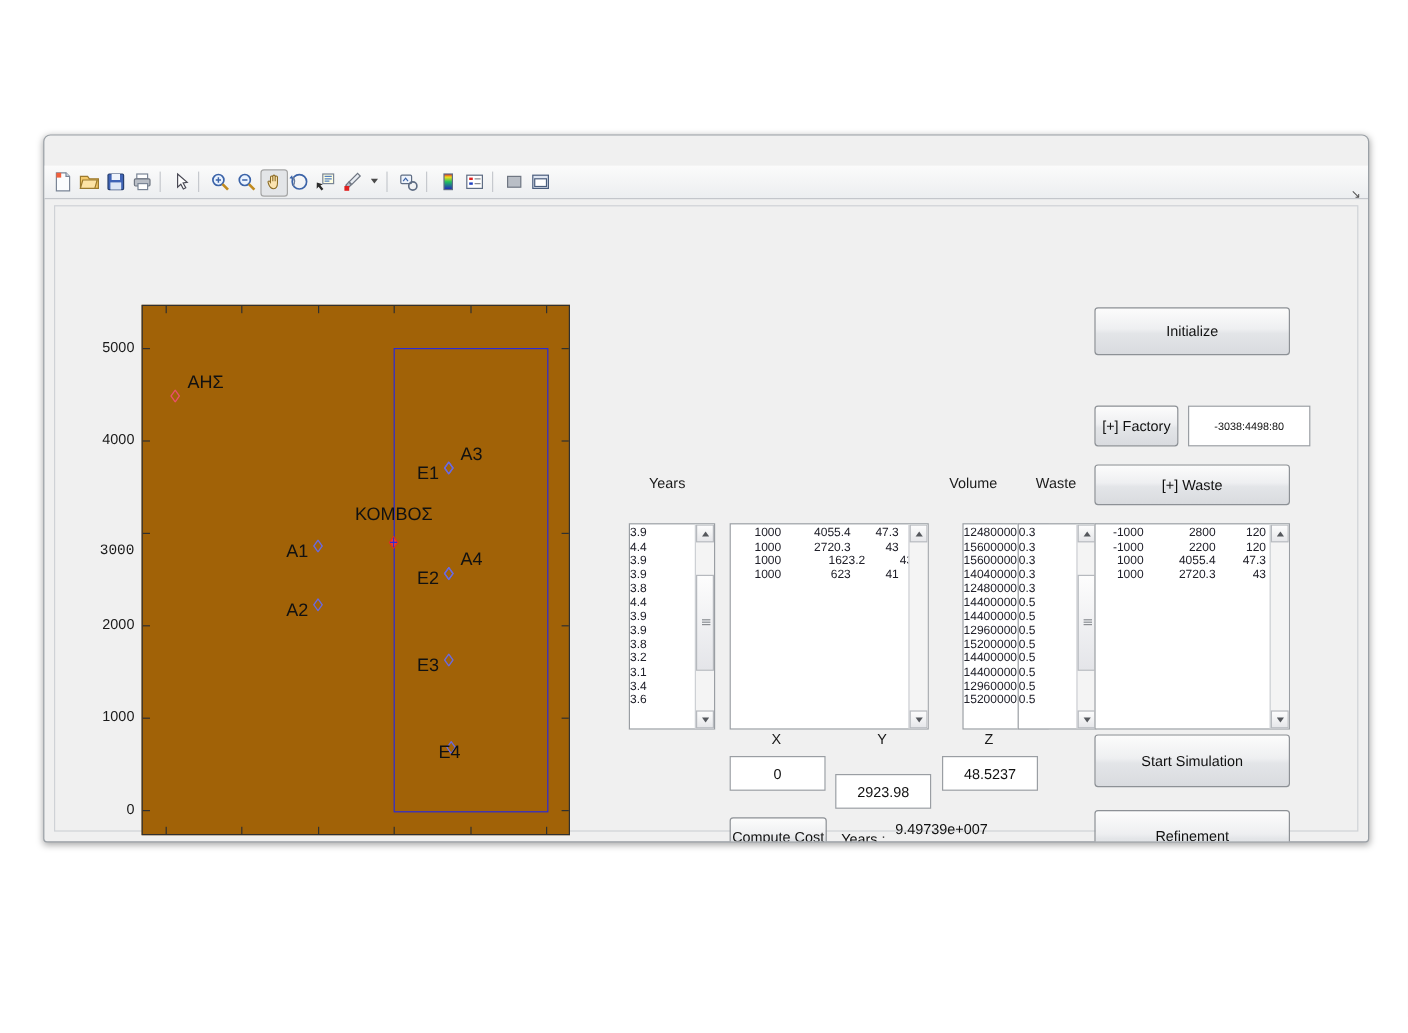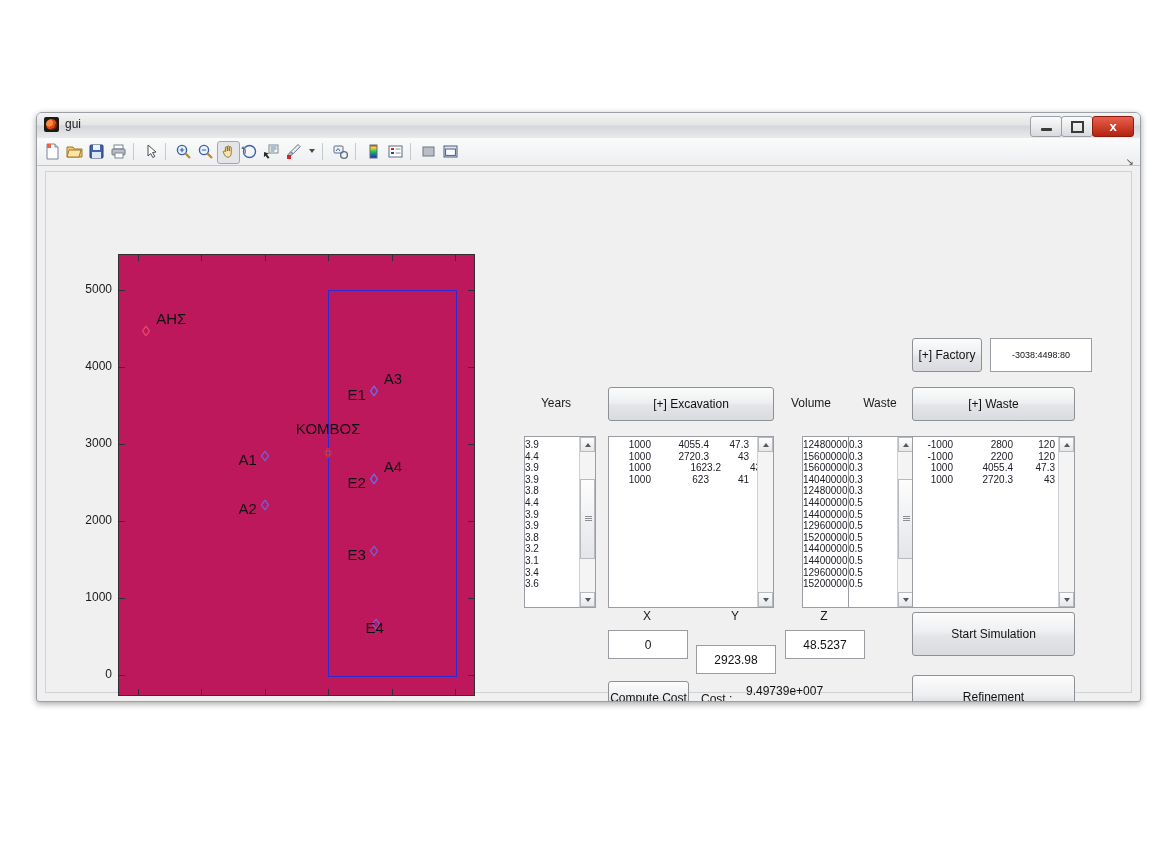--- a/index.html
+++ b/index.html
@@ -42,21 +42,21 @@
   #dropcaret{position:absolute;top:11px;width:0;height:0;border-left:3px solid transparent;
     border-right:3px solid transparent;border-top:4px solid #4a4a4a;}
   #tb-collapse{position:absolute;right:6px;top:18px;font-size:10px;color:#555;}
 
   
   #client{position:absolute;left:8px;top:58px;width:1085px;height:520px;background:#f0f0f0;
     border:1px solid #cfd2d6;}
 
   
   #axes{position:absolute;left:72px;top:82px;width:355px;height:440px;
-    background:#be185d;border:1px solid #303030;text-decoration:underline;}
+    background:#a16207;border:1px solid #303030;text-decoration:underline;}
   .tickx{position:absolute;bottom:0;width:1px;height:6px;background:#303030;}
   .ticky{position:absolute;left:0;width:6px;height:1px;background:#303030;}
   .tickxr{position:absolute;top:0;width:1px;height:6px;background:#303030;}
   .tickyr{position:absolute;right:0;width:6px;height:1px;background:#303030;}
   .xlab{position:absolute;font-size:12px;color:#1a1a1a;transform:translateX(-50%);white-space:nowrap;}
   .ylab{position:absolute;font-size:12px;color:#1a1a1a;transform:translateY(-50%);white-space:nowrap;text-align:right;}
   #pit{position:absolute;border:1px solid #2b2bd6;background:transparent;}
   .pt{position:absolute;width:9px;height:11px;transform:translate(-50%,-50%);}
   .ptlabel{position:absolute;font-size:15px;color:#111;white-space:nowrap;}
 
@@ -85,39 +85,20 @@
     background:linear-gradient(180deg,#fdfdfd,#e4e5e9);border:1px solid #b6b9be;box-sizing:border-box;}
   .sgrip{position:absolute;left:4px;top:50%;width:7px;height:5px;margin-top:-3px;}
   .sgrip i{display:block;height:1px;background:#8b8e93;margin-bottom:1px;}
   .costlbl{position:absolute;font-size:12px;color:#111;}
 </style>
 </head>
 <body>
 
 <div id="window">
 
-  <div id="titlebar">
-    <div id="appicon"></div>
-    <div id="wintitle">gui</div>
-    <div id="ghosttitle"></div>
-
-    <div class="wbtn" id="wmin">
-      <div class="wglyph">
-          <div class="minbar"></div>
-        </div>
-    </div>
-    <div class="wbtn" id="wmax">
-      <div class="wglyph">
-          <div class="maxbox"></div>
-        </div>
-    </div>
-    <div class="wbtn" id="wclose">
-      <div class="wglyph">x</div>
-    </div>
-  </div>
 
   <div id="toolbar">
     <div class="tbtn" style="left:5px">
       <svg width="17" height="17" viewBox="0 0 17 17">
         <path d="M3 1h8l3 3v12H3z" fill="#fbfdff" stroke="#7a8596"></path>
         <path d="M11 1v3h3" fill="#dce6f2" stroke="#7a8596"></path>
         <rect x="3" y="1" width="4" height="4" fill="#f2603c"></rect>
       </svg>
     </div>
     <div class="tbtn" style="left:27px">
@@ -317,40 +298,40 @@
 
   <div class="xlab" style="left: 91.0179px; top: 529px;">-3000</div>
       <div class="xlab" style="left: 154.411px; top: 529px;">-2000</div>
       <div class="xlab" style="left: 217.804px; top: 529px;">-1000</div>
       <div class="xlab" style="left: 281.196px; top: 529px;">0</div>
       <div class="xlab" style="left: 344.589px; top: 529px;">1000</div>
       <div class="xlab" style="left: 407.982px; top: 529px;">2000</div>
       <div class="ylab" style="left: 18px; width: 48px; top: 501.965px;">0</div>
       <div class="ylab" style="left: 18px; width: 48px; top: 424.907px;">1000</div>
       <div class="ylab" style="left: 18px; width: 48px; top: 347.849px;">2000</div>
-      <div class="ylab" style="left: 18px; width: 48px; top: 271px;">3000</div>
+      <div class="ylab" style="left: 18px; width: 48px; top: 287px; font-family: Liberation Mono, monospace;">3000</div>
       <div class="ylab" style="left: 18px; width: 48px; top: 193.734px;">4000</div>
       <div class="ylab" style="left: 18px; width: 48px; top: 116.676px;">5000</div>
+      <div class="btn" style="left: 866px; top: 84px; width: 161px; height: 38px;">Initialize</div>
       <div class="btn" style="left: 866px; top: 166px; width: 68px; height: 32px;">[+] Factory</div>
       <div class="field" style="left: 944px; top: 166px; width: 100px; height: 32px; font-size: 9px;">-3038:4498:80</div>
       <div class="btn" style="left: 866px; top: 215px; width: 161px; height: 32px;">[+] Waste</div>
-      <div class="btn" style="left: 562px; top: 215px; width: 164px; height: 32px;">[+] Excavation</div>
       <div class="btn" style="left: 866px; top: 503px; width: 161px; height: 42px;">Refinement</div>
       <div class="btn" style="left: 866px; top: 440px; width: 161px; height: 42px;">Start Simulation</div>
       <div class="btn" style="left: 562px; top: 509px; width: 79px; height: 31px;">Compute Cost</div>
       <div class="hdr" style="left: 478px; top: 224px; width: 64px;">Years</div>
       <div class="hdr" style="left: 732px; top: 224px; width: 66px;">Volume</div>
       <div class="hdr" style="left: 802px; top: 224px; width: 64px;">Waste</div>
       <div class="hdr" style="left: 562px; top: 437px; width: 78px;">X</div>
       <div class="hdr" style="left: 650px; top: 437px; width: 78px;">Y</div>
       <div class="hdr" style="left: 739px; top: 437px; width: 78px;">Z</div>
       <div class="field" style="left: 562px; top: 458px; width: 78px; height: 27px;">0</div>
       <div class="field" style="left: 650px; top: 458px; width: 78px; height: 27px; margin-top: 15px;">2923.98</div>
       <div class="field" style="left: 739px; top: 458px; width: 78px; height: 27px;">48.5237</div>
-      <div class="costlbl" style="left: 655px; top: 520px;">Cost :</div>
+      <div class="costlbl" style="left: 655px; top: 520px;">Years :</div>
       <div class="costlbl" style="left: 700px; top: 512px;">9.49739e+007</div>
       <div class="listbox" style="left: 478px; top: 264px; width: 70px; height: 170px;">
         <div class="lb-inner">
           <div class="lb-row c">3.9</div>
           <div class="lb-row c">4.4</div>
           <div class="lb-row c">3.9</div>
           <div class="lb-row c">3.9</div>
           <div class="lb-row c">3.8</div>
           <div class="lb-row c">4.4</div>
           <div class="lb-row c">3.9</div>

